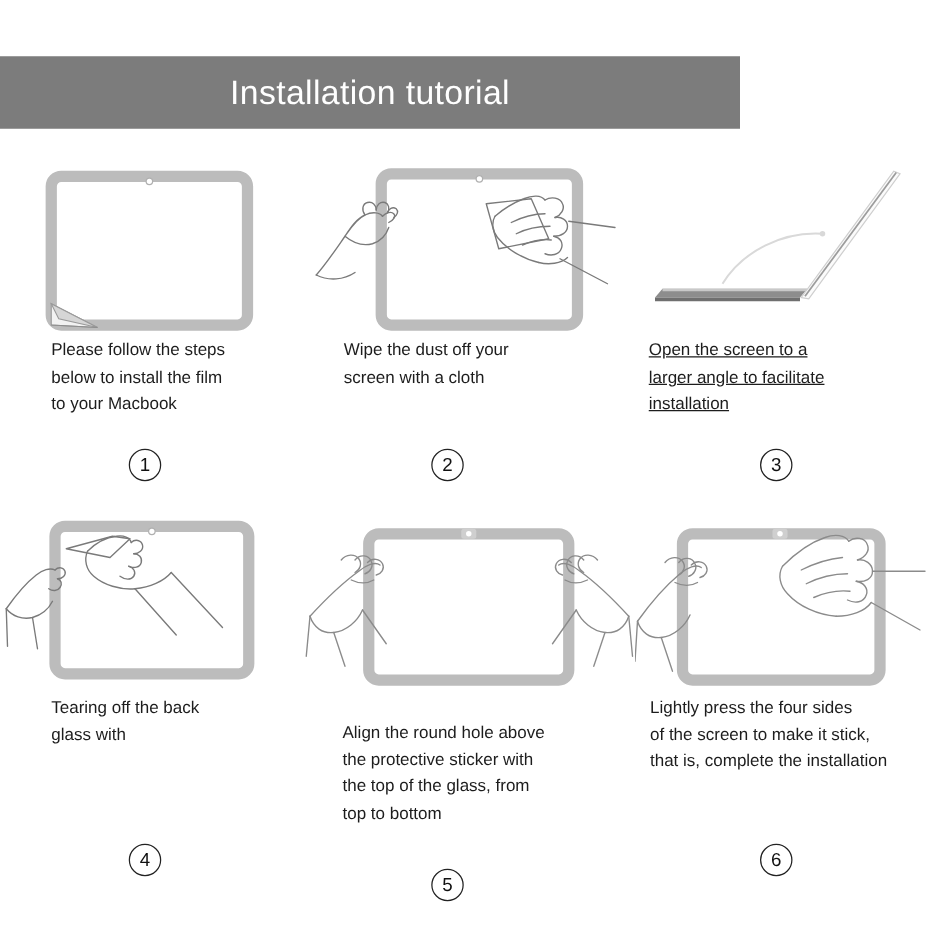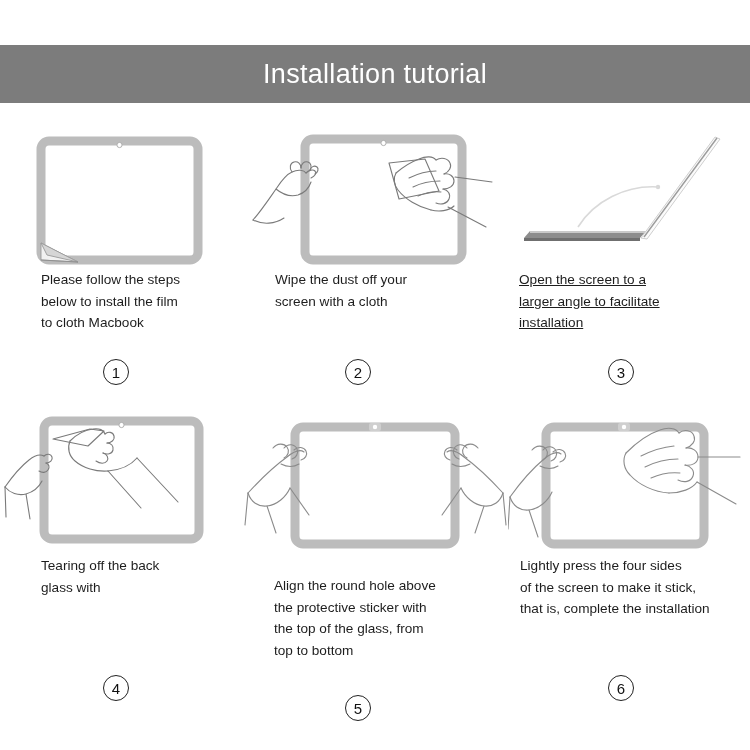--- a/index.html
+++ b/index.html
@@ -9,21 +9,21 @@
     font-family: "Liberation Sans", sans-serif;
     overflow: hidden;
   }
 
   .page { position: relative; width: 750px; height: 750px; background: #fff; }
 
   
   .header-band {
     position: absolute;
     left: 0; top: 45px;
-    width: 750px; height: 58px;
+    width: 592px; height: 58px;
     background: #7c7c7c;
     display: flex; align-items: center; justify-content: center;
   }
   .header-title {
     color: #ffffff;
     font-size: 27px;
     font-weight: 400;
     letter-spacing: .3px;
     line-height: 1;
     white-space: nowrap;
@@ -116,21 +116,21 @@
 
           <path d="M41 128 L41 145 L78 147 Z" fill="#f2f2f2" stroke="#9a9a9a" stroke-width="0.9"></path>
           <path d="M41 128 L47 140 L78 147 Z" fill="#d6d6d6" stroke="#9a9a9a" stroke-width="0.9"></path>
           <path d="M41 145 L78 147" stroke="#8e8e8e" stroke-width="0.9" fill="none"></path>
         </svg>
       </div>
       <div class="capwrap">
         <div class="caption">
           <span class="ln">Please follow the steps</span>
           <span class="ln">below to install the film</span>
-          <span class="ln">to cloth Macbook</span>
+          <span class="ln">to your Macbook</span>
         </div>
       </div>
       <div class="badge-row">
         <div class="badge">1</div>
       </div>
     </div>
 
     <div class="cell c2 row1">
       <div class="art">
         <svg viewBox="0 0 265 150" xmlns="http://www.w3.org/2000/svg">

